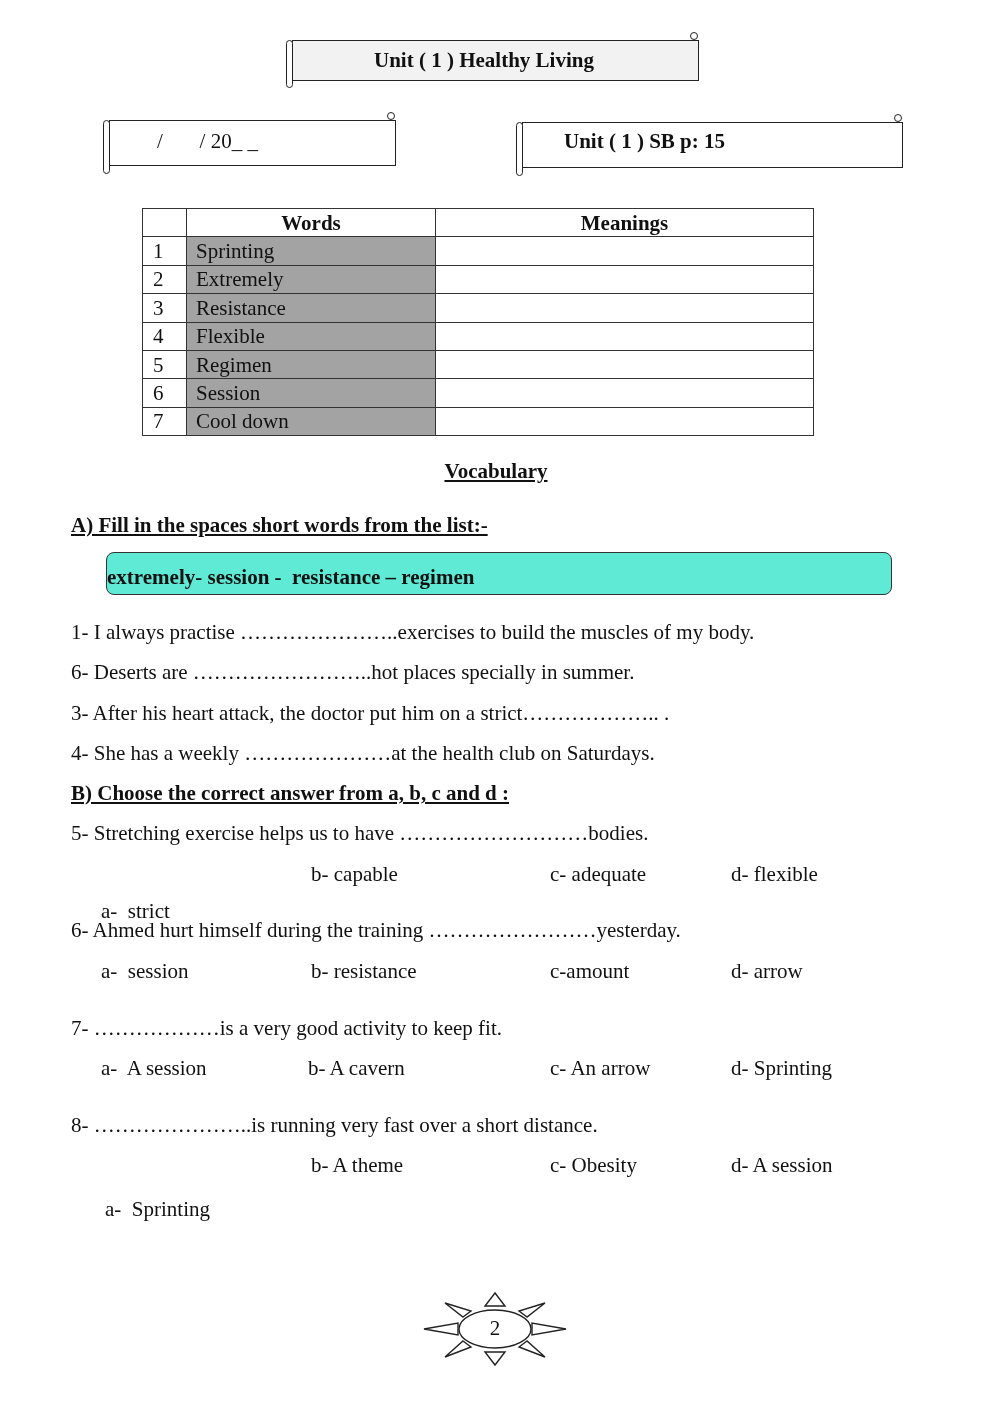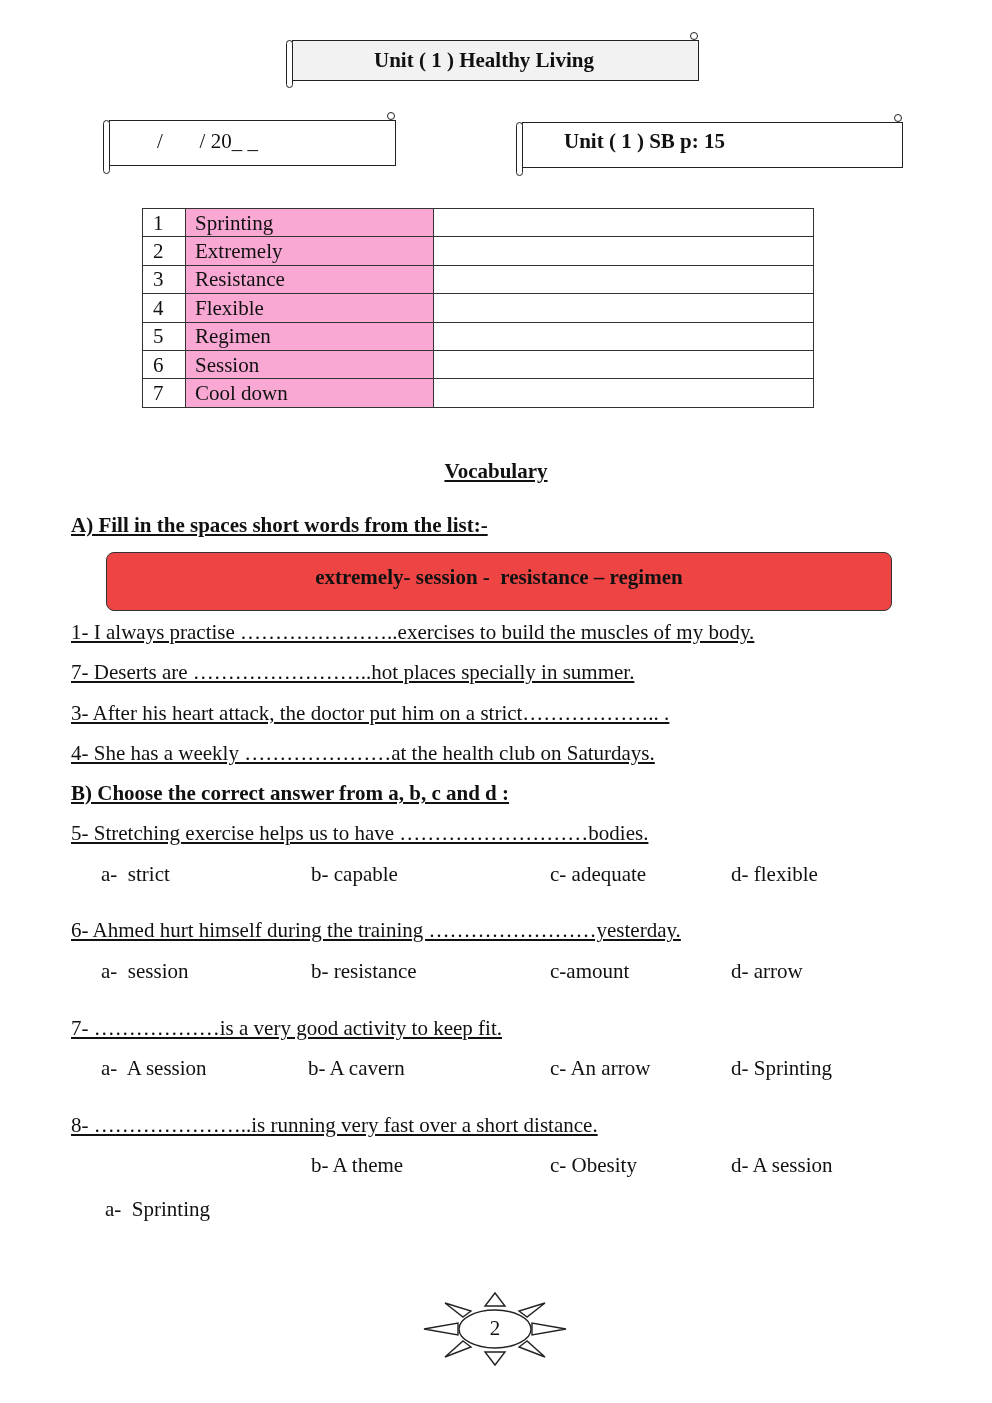--- a/index.html
+++ b/index.html
@@ -1,21 +1,21 @@
 <!DOCTYPE html>
 <html><head>
 <meta charset="utf-8">
 <style>
   html, body { margin: 0; padding: 0; }
   body {
     width: 992px; height: 1403px; background: #ffffff; position: relative;
     font-family: "Liberation Serif", "DejaVu Serif", serif; color: #111;
     overflow: hidden;
   }
-  .abs { position: absolute; text-decoration: underline; }
+  .abs { position: absolute; }
   
   .scroll { position: absolute; }
   .scroll .body {
     position: absolute; border: 1.6px solid #222; box-sizing: border-box;
   }
   .scroll .curl-l {
     position: absolute; width: 7px; border: 1.6px solid #222; border-radius: 4px;
     background: #fff; box-sizing: border-box;
   }
   .scroll .curl-r {
@@ -28,28 +28,28 @@
   
   table.vocab {
     position: absolute; left: 142px; top: 208px; width: 672px;
     border-collapse: collapse; font-size: 21px;
   }
   table.vocab td, table.vocab th {
     border: 1.4px solid #333; height: 27.4px; padding: 0; line-height: 24px;
   }
   table.vocab th { font-weight: bold; text-align: center; background: #fff; }
   table.vocab td.num { width: 43px; padding-left: 10px; box-sizing: border-box; }
-  table.vocab td.word { width: 248px; background: #f9a8d4; padding-left: 9px; box-sizing: border-box; }
+  table.vocab td.word { width: 248px; background: #a3a3a3; padding-left: 9px; box-sizing: border-box; }
   table.vocab td.meaning { background: #fff; }
   .heading-u { font-weight: bold; text-decoration: underline; font-size: 21px; white-space: pre; }
   .line { font-size: 21px; white-space: pre; }
   .wordbox {
-    position: absolute; left: 106px; top: 552px; width: 786px; height: 59px;
-    border: 1.6px solid #333; border-radius: 8px; background: #ef4444; box-sizing: border-box;
-    text-align: center; font-weight: bold; font-size: 21px; line-height: 49px; white-space: pre;
+    position: absolute; left: 106px; top: 552px; width: 786px; height: 43px;
+    border: 1.6px solid #333; border-radius: 8px; background: #5eead4; box-sizing: border-box;
+    font-weight: bold; font-size: 21px; line-height: 49px; white-space: pre;
   }
   .opt { position: absolute; font-size: 21px; white-space: pre; }
 </style>
 </head>
 <body>
 
 <div class="scroll" style="left:286px; top:32px; width:416px; height:58px;">
   <div class="body" style="left:6px; top:8px; width:407px; height:41px; background:#f2f2f2;"></div>
   <div class="curl-l" style="left:0; top:8px; height:48px;"></div>
   <div class="curl-r" style="left:404px; top:0;"></div>
@@ -65,20 +65,25 @@
 
 <div class="scroll" style="left:516px; top:114px; width:390px; height:64px;">
   <div class="body" style="left:6px; top:8px; width:381px; height:46px; background:#fff;"></div>
   <div class="curl-l" style="left:0; top:8px; height:54px;"></div>
   <div class="curl-r" style="left:378px; top:0;"></div>
   <div class="txt" style="left:48px; top:15px;">Unit ( 1 ) SB p: 15</div>
 </div>
 
 <table class="vocab">
   <tbody>
+      <tr>
+    <th style="width:43px;"></th>
+    <th style="width:248px;">Words</th>
+    <th>Meanings</th>
+  </tr>
   <tr>
     <td class="num">1</td>
     <td class="word">Sprinting</td>
     <td class="meaning"></td>
   </tr>
   <tr>
     <td class="num">2</td>
     <td class="word">Extremely</td>
     <td class="meaning"></td>
   </tr>
@@ -109,28 +114,28 @@
   </tr>
 </tbody>
   </table>
 
 <div class="abs heading-u" style="left:0; width:992px; text-align:center; top:459px;">Vocabulary</div>
 
 <div class="abs heading-u" style="left:71px; top:513px;">A) Fill in the spaces short words from the list:-</div>
 <div class="wordbox">extremely- session -  resistance – regimen</div>
 
 <div class="abs line" style="left:71px; top:620px;">1- I always practise …………………..exercises to build the muscles of my body.</div>
-<div class="abs line" style="left:71px; top:660px;">7- Deserts are ……………………..hot places specially in summer.</div>
+<div class="abs line" style="left:71px; top:660px;">6- Deserts are ……………………..hot places specially in summer.</div>
 <div class="abs line" style="left:71px; top:701px;">3- After his heart attack, the doctor put him on a strict……………….. .</div>
 <div class="abs line" style="left:71px; top:741px;">4- She has a weekly …………………at the health club on Saturdays.</div>
 
 <div class="abs heading-u" style="left:71px; top:781px;">B) Choose the correct answer from a, b, c and d :</div>
 
 <div class="abs line" style="left:71px; top:821px;">5- Stretching exercise helps us to have ………………………bodies.</div>
-<div class="opt" style="left:101px; top:862px;">a-  strict</div>
+<div class="opt" style="left:101px; top:899px;">a-  strict</div>
 <div class="opt" style="left:311px; top:862px;">b- capable</div>
 <div class="opt" style="left:550px; top:862px;">c- adequate</div>
 <div class="opt" style="left:731px; top:862px;">d- flexible</div>
 
 <div class="abs line" style="left:71px; top:918px;">6- Ahmed hurt himself during the training ……………………yesterday.</div>
 <div class="opt" style="left:101px; top:959px;">a-  session</div>
 <div class="opt" style="left:311px; top:959px;">b- resistance</div>
 <div class="opt" style="left:550px; top:959px;">c-amount</div>
 <div class="opt" style="left:731px; top:959px;">d- arrow</div>
 

